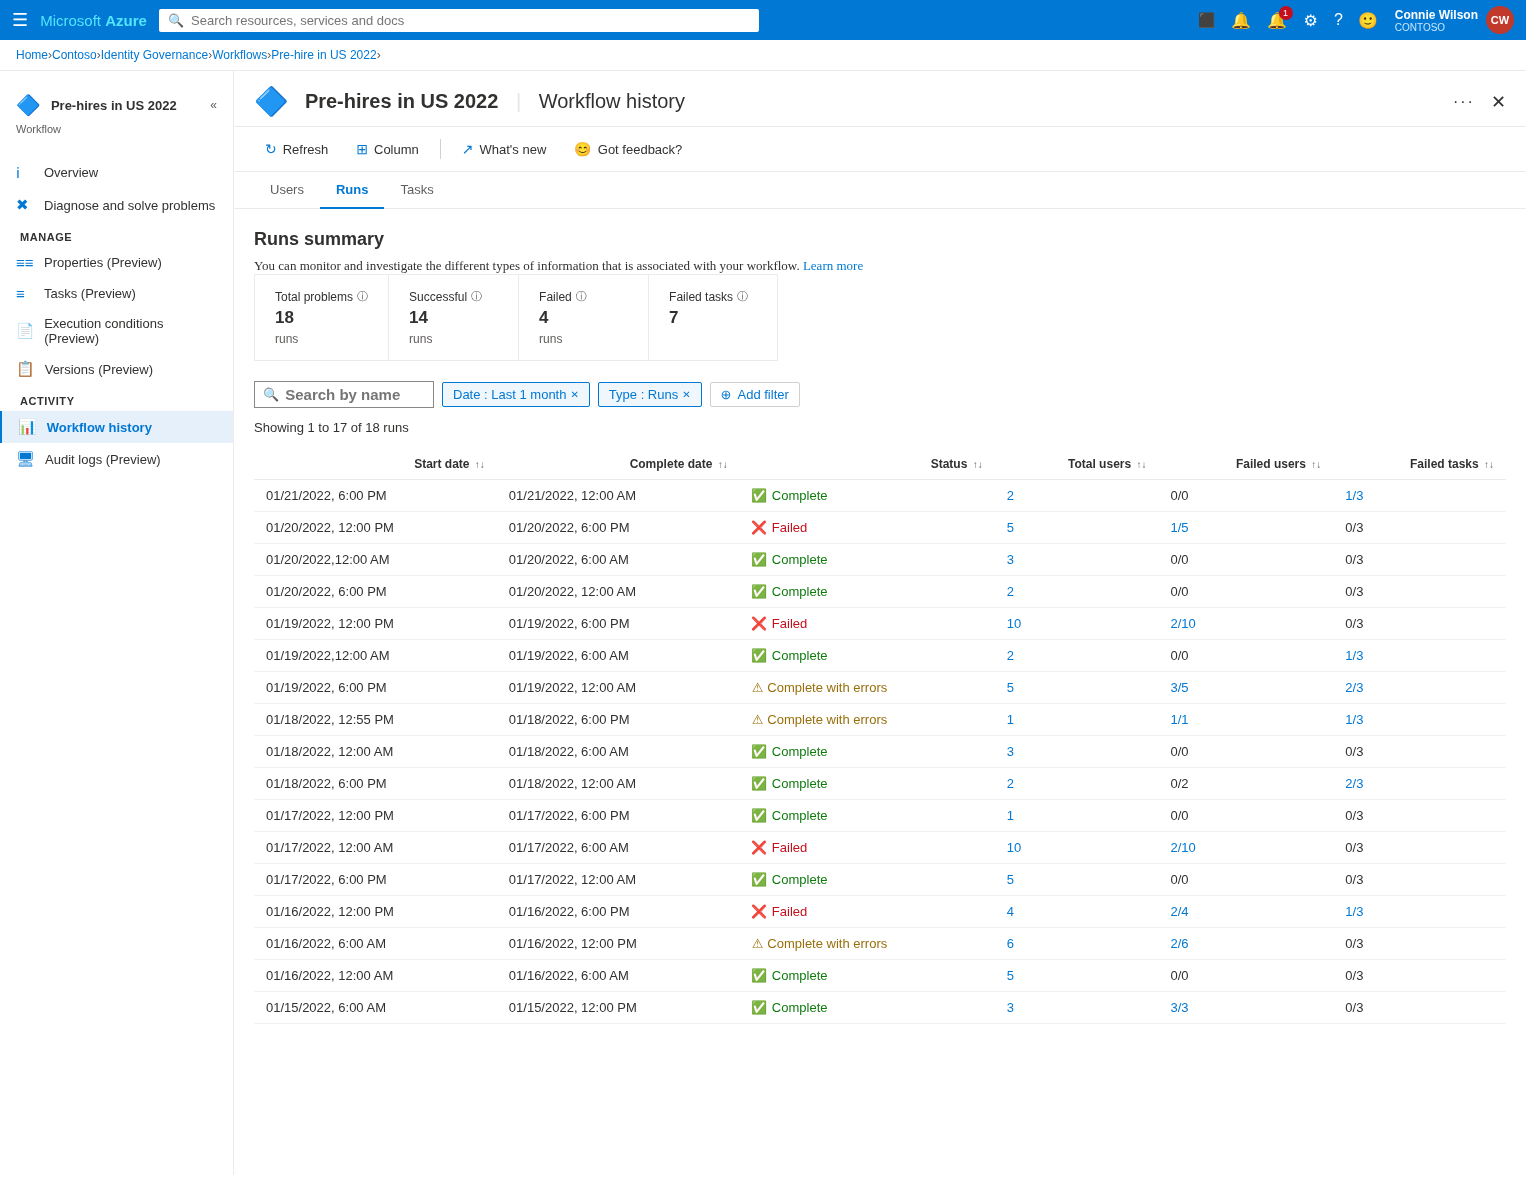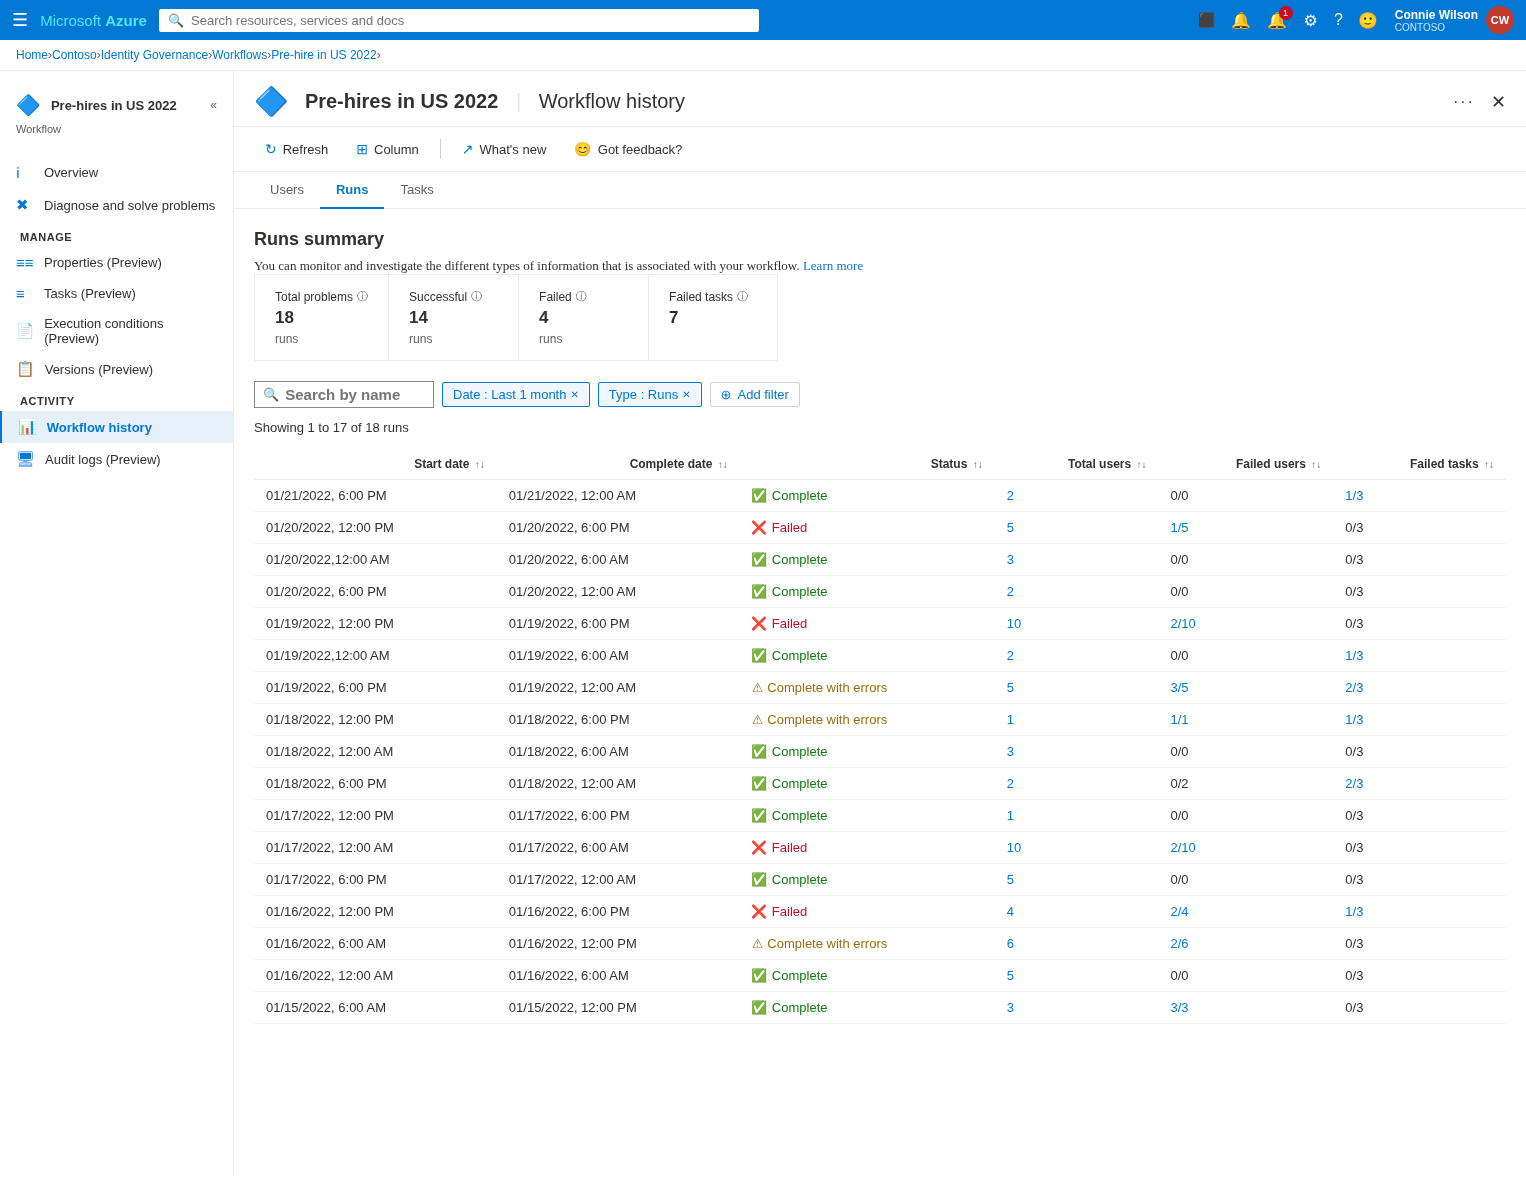--- a/index.html
+++ b/index.html
@@ -432,21 +432,21 @@
     <td>01/19/2022, 6:00 PM</td>
     <td>01/19/2022, 12:00 AM</td>
     <td>
                 <span class="status-warning"><span style="color:#986f0b">⚠</span>Complete with errors</span>
               </td>
     <td><a class="link-blue">5</a></td>
     <td><a class="link-blue">3/5</a></td>
     <td><a class="link-blue">2/3</a></td>
   </tr>
             <tr>
-    <td>01/18/2022, 12:00 PM</td>
+    <td>01/18/2022, 12:55 PM</td>
     <td>01/18/2022, 6:00 PM</td>
     <td>
                 <span class="status-warning"><span style="color:#986f0b">⚠</span>Complete with errors</span>
               </td>
     <td><a class="link-blue">1</a></td>
     <td><a class="link-blue">1/1</a></td>
     <td><a class="link-blue">1/3</a></td>
   </tr>
             <tr>
     <td>01/18/2022, 12:00 AM</td>

